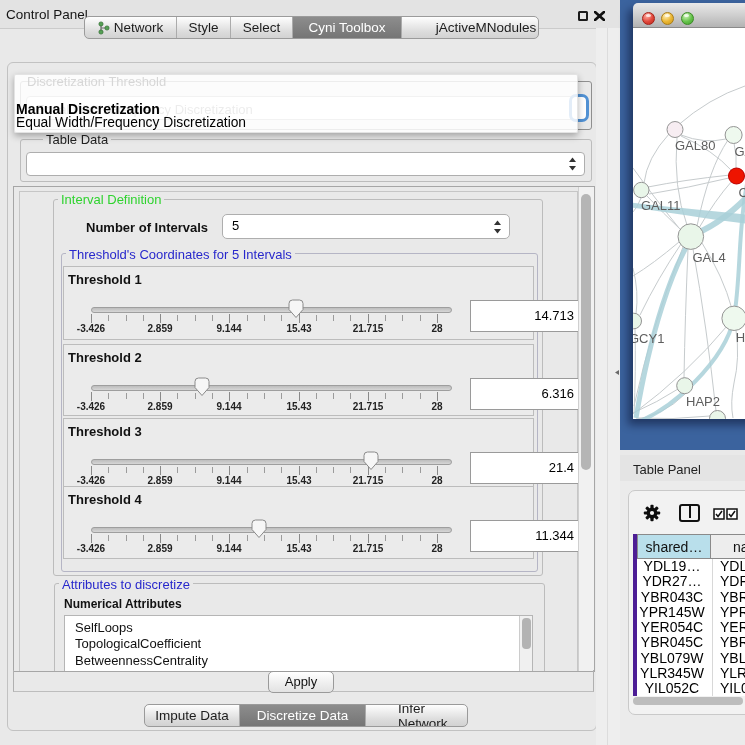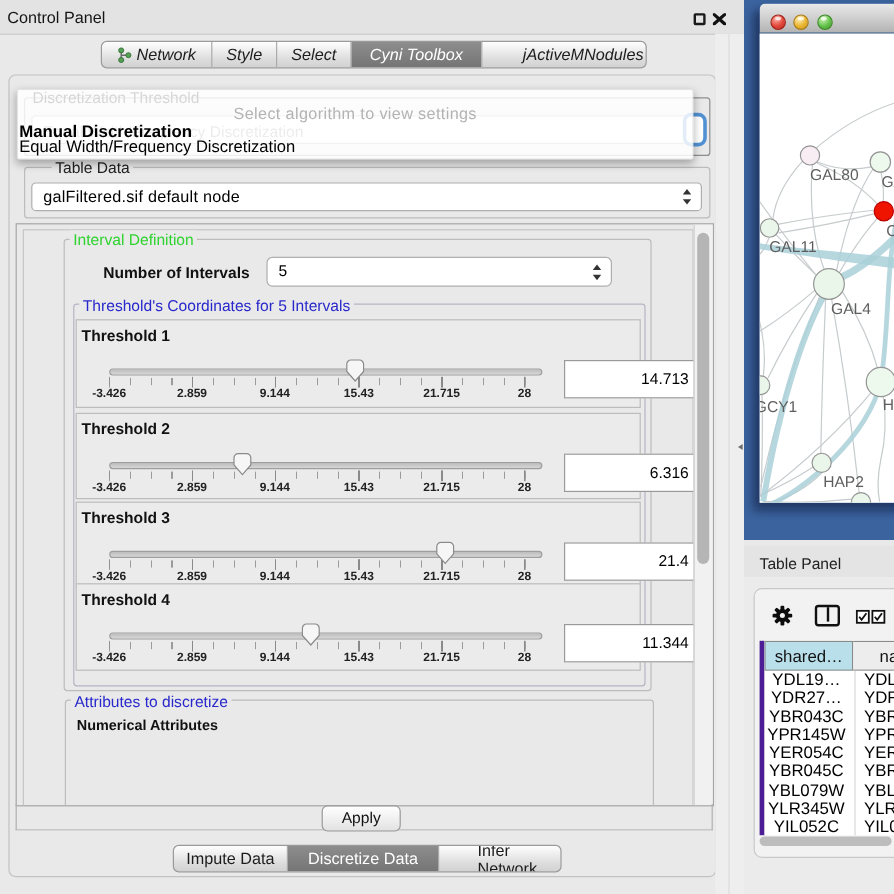--- a/index.html
+++ b/index.html
@@ -2,21 +2,21 @@
 <html><head>
 <meta charset="utf-8">
 <style>
   html,body{margin:0;padding:0;}
   body{width:745px;height:745px;overflow:hidden;font-family:"Liberation Sans",sans-serif;background:#e9e9e9;position:relative;}
   .abs{position:absolute;}
   #titlebar{left:0;top:0;width:620px;height:28px;background:#e3e3e3;border-bottom:1px solid #cbcbcb;}
   #titletext{left:6px;top:7px;font-size:13.5px;color:#151515;}
   #floatbtn{left:577.5px;top:10.5px;width:6px;height:6px;border:2px solid #1a1a1a;border-radius:1.5px;}
   
-  #tabbar{left:84px;top:34px;width:453px;height:21px;border:1px solid #9b9b9b;border-radius:5px;background:linear-gradient(#fefefe,#dcdcdc 70%,#d2d2d2);display:flex;overflow:hidden;font-style:italic;}
+  #tabbar{left:84px;top:16px;width:453px;height:21px;border:1px solid #9b9b9b;border-radius:5px;background:linear-gradient(#fefefe,#dcdcdc 70%,#d2d2d2);display:flex;overflow:hidden;}
   .tab{height:100%;display:flex;align-items:center;justify-content:center;font-size:13.5px;color:#1c1c1c;border-right:1px solid #ababab;}
   .tab:last-child{border-right:none;margin-left:32px;}
   .tabsel{background:linear-gradient(#8d8d8d,#757575);color:#fff;}
   
   #outerpanel{left:7px;top:62px;width:588px;height:667px;border:1px solid #c2c2c2;border-radius:6px;background:#e9e9e9;}
   .group{position:absolute;border:1px solid #bcbcbc;border-radius:3px;}
   .gtitle{position:absolute;font-size:13px;background:#e9e9e9;padding:0 3px;white-space:nowrap;}
   
   .combo{position:absolute;background:#fff;border:1px solid #aeaeae;border-radius:4px;font-size:13px;color:#000;}
   .combo .ctext{position:absolute;left:9px;top:3px;white-space:nowrap;}
@@ -80,21 +80,20 @@
 <div class="group" style="left:20px;top:81px;width:570px;height:47px;border-color:#8f8f8f;"></div>
 <div class="gtitle" style="left:24px;top:74px;color:#000;background:transparent;">Discretization Threshold</div>
 <div class="combo" style="left:26px;top:96px;width:557px;height:22px;">
   <div class="ctext" style="color:#888;top:5px">Equal Width/Frequency Discretization</div>
 </div>
 <div class="abs" style="left:569px;top:94px;width:14px;height:22px;border:3px solid #5191d3;border-radius:7px;background:#fff;"></div>
 
 <div class="group" style="left:20px;top:139px;width:570px;height:41px;"></div>
 <div class="gtitle" style="left:43px;top:132px;color:#222;">Table Data</div>
 <div class="combo" style="left:26px;top:152px;width:557px;height:22px;">
-  <div class="ctext" style="font-size:13.5px;letter-spacing:0.2px;">galFiltered.sif default node</div>
   <svg class="arrows" width="9" height="14" viewBox="0 0 9 14">
     <path d="M4.5 0.5 L8 5 L1 5 Z" fill="#333"></path>
     <path d="M4.5 13.5 L8 9 L1 9 Z" fill="#333"></path>
   </svg>
 </div>
 
 <div class="abs" id="viewport">
   <div id="innerpanel"></div>
 
   <div class="group" style="left:39px;top:12px;width:488px;height:375px;"></div>
@@ -174,35 +173,39 @@
       <span class="slab" style="left:373px">28</span>
     <svg class="thumb" style="left:187px" width="16" height="20" viewBox="0 0 16 20">
         <path d="M1 4.5 a3.5 3.5 0 0 1 3.5 -3.5 h7 a3.5 3.5 0 0 1 3.5 3.5 v6 l-7 8 l-7 -8 z" fill="#f6f6f6" stroke="#8a8a8a"></path>
       </svg>
     <div class="vbox">11.344</div>
   </div>
 
   <div class="group" style="left:40px;top:396px;width:489px;height:120px;"></div>
   <div class="gtitle" style="left:45px;top:390px;color:#2828cc;">Attributes to discretize</div>
   <div class="abs" style="left:50px;top:410px;font-size:12px;font-weight:bold;color:#111;">Numerical Attributes</div>
+  <div class="abs" style="left:50px;top:428px;width:467px;height:56px;background:#fff;border:1px solid #b5b5b5;overflow:hidden;">
+    <div style="position:absolute;left:10px;top:4px;font-size:13px;color:#111;line-height:16.4px;">SelfLoops<br>TopologicalCoefficient<br>BetweennessCentrality</div>
+    <div style="position:absolute;right:0;top:0;width:12px;height:100%;background:#f0f0f0;border-left:1px solid #ccc;"></div>
+    <div style="position:absolute;right:1.5px;top:2px;width:9px;height:31px;background:#b3b3b3;border-radius:4px;"></div>
+  </div>
 
   <div class="abs" style="right:0;top:0;width:15px;height:100%;background:#f1f1f1;border-left:1px solid #cfcfcf;"></div>
   <div class="abs" style="left:567px;top:7px;width:10px;height:276px;background:#b5b5b5;border-radius:5px;"></div>
 </div>
 
 <div class="abs" style="left:13px;top:670px;width:579px;height:21px;border-left:1px solid #b0b0b0;border-right:1px solid #b0b0b0;border-bottom:1px solid #bdbdbd;"></div>
 <div class="abs" id="applybtn">Apply</div>
 <div class="abs" id="bottabs">
   <div class="tab" style="width:94px">Impute Data</div>
   <div class="tab tabsel" style="width:125px">Discretize Data</div>
   <div class="tab" style="flex:1">Infer Network</div>
 </div>
 
 <div class="abs" id="popup">
-  <div style="position:absolute;left:0;top:12px;width:100%;text-align:center;font-size:13.5px;color:#b3b3b3;letter-spacing:0.3px;">Select algorithm to view settings</div>
   <div style="position:absolute;left:1px;top:26px;font-size:14px;font-weight:bold;color:#000;">Manual Discretization</div>
   <div style="position:absolute;left:1px;top:40px;font-size:13.8px;color:#000;">Equal Width/Frequency Discretization</div>
 </div>
 
 <div class="abs" id="splitter"></div>
 <div class="abs" style="left:607px;top:28px;width:1px;height:717px;background:#dcdcdc;"></div>
 <svg class="abs" style="left:615px;top:369.5px" width="4" height="5" viewBox="0 0 4 5">
     <path d="M4 0 L4 5 L0 2.5 Z" fill="#6a6a6a"></path>
   </svg>
 <div class="abs" id="bluedesk"></div>

